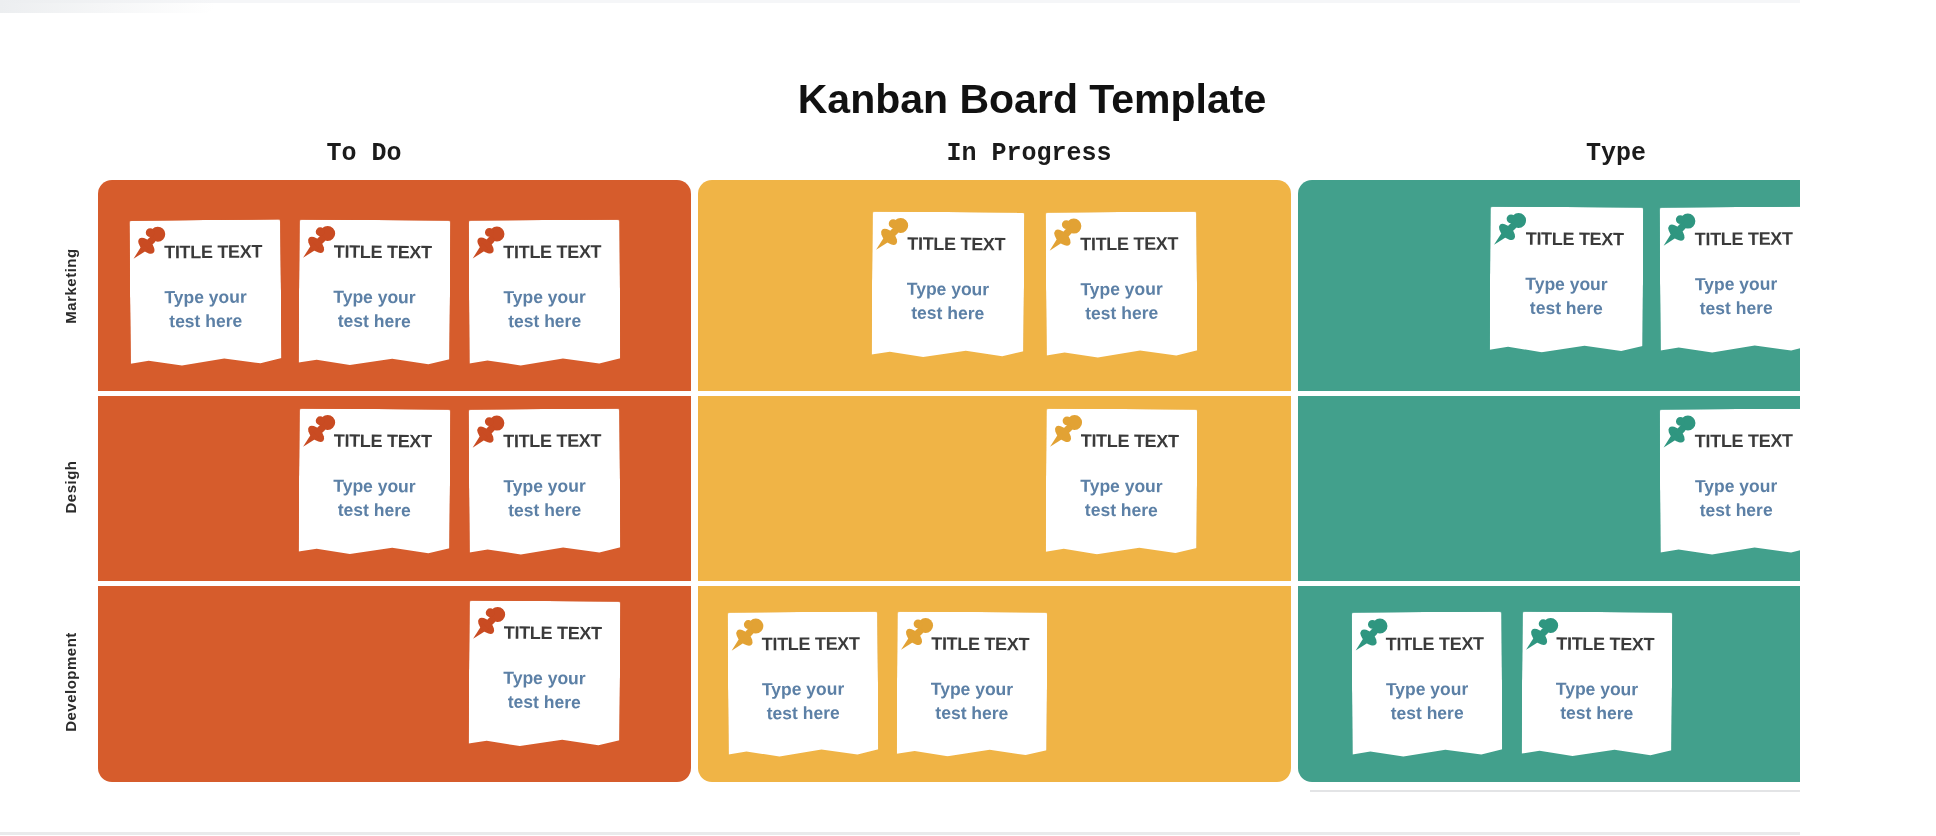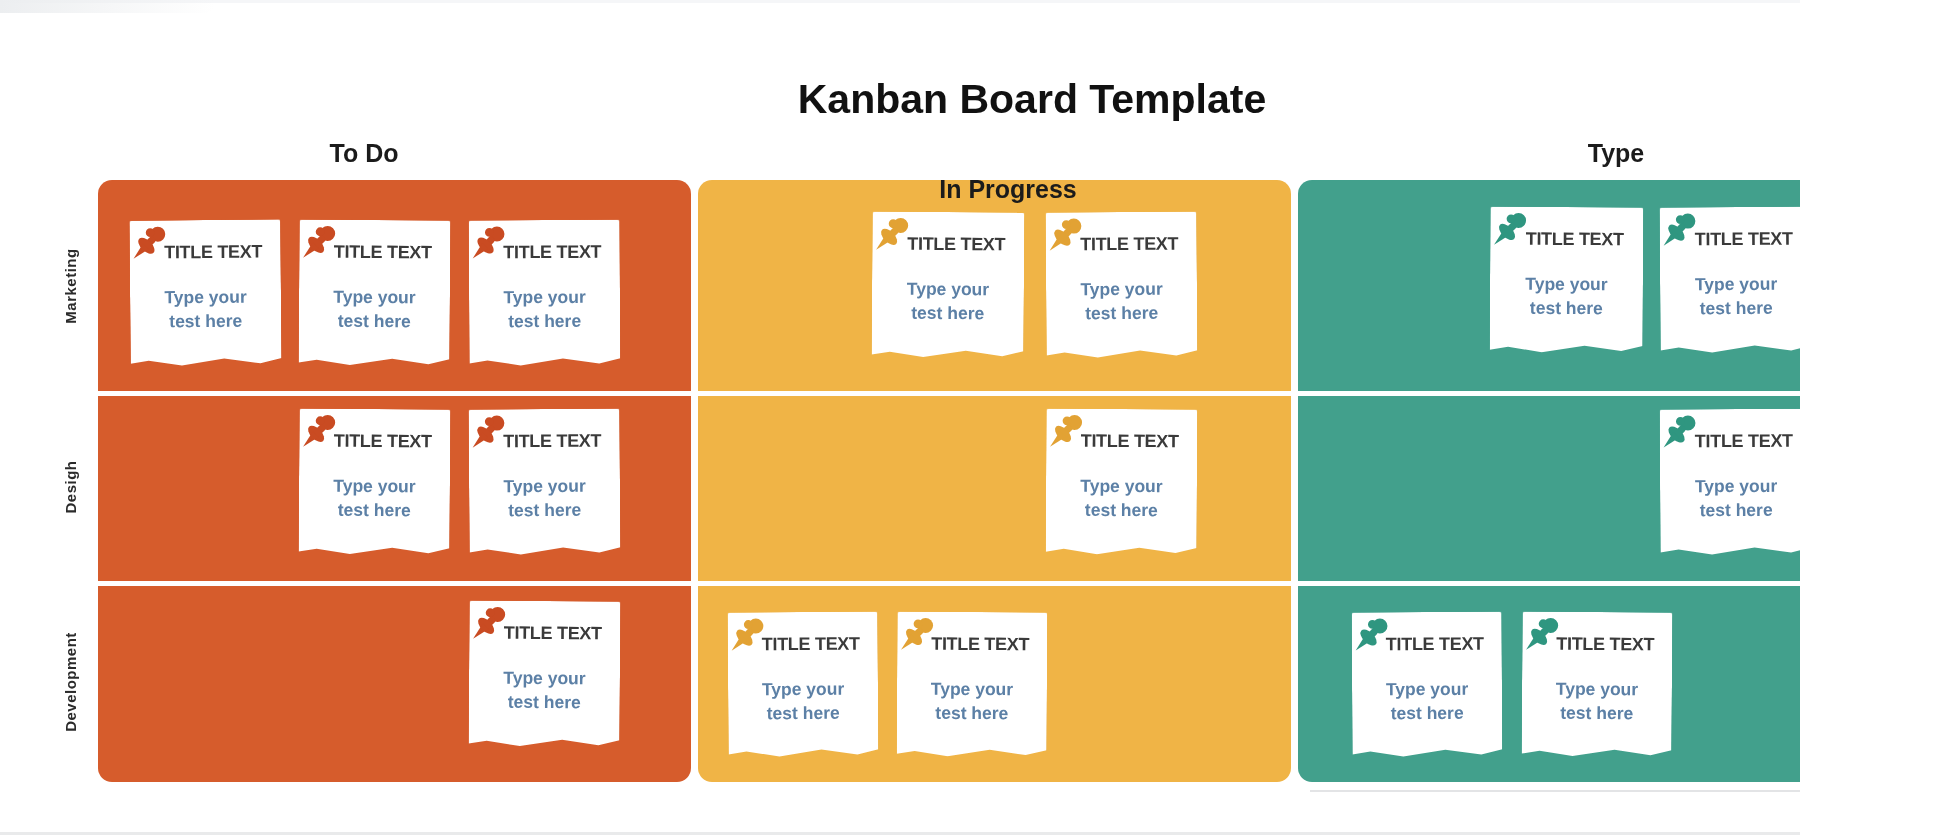--- a/index.html
+++ b/index.html
@@ -5,21 +5,21 @@
   html,body{margin:0;padding:0;background:#ffffff;}
   body{font-family:"Liberation Sans","DejaVu Sans",sans-serif;}
   #stage{position:relative;width:1800px;height:836px;background:#ffffff;overflow:hidden;}
 
   .page-title{
     position:absolute;top:76px;left:1032px;transform:translateX(-50%);
     font-size:41px;font-weight:bold;color:#111;white-space:nowrap;
   }
   .col-header{
     position:absolute;top:139px;transform:translateX(-50%);
-    font-size:25px;font-weight:bold;color:#1b1b1b;white-space:nowrap;z-index:4;
+    font-size:25px;font-weight:bold;color:#1b1b1b;white-space:nowrap;z-index:4;font-family:Liberation Mono, monospace;
   }
   .row-label{
     position:absolute;left:70px;transform:translate(-50%,-50%) rotate(-90deg);
     font-size:15px;font-weight:bold;color:#2b2b2b;letter-spacing:.5px;white-space:nowrap;z-index:4;
   }
   .column{
     position:absolute;border-radius:14px;z-index:1;
   }
   .divider{
     position:absolute;left:98px;width:1793px;height:5px;background:#ffffff;z-index:2;
@@ -47,21 +47,21 @@
 </style>
 </head>
 <body>
 
 <div id="stage">
   <div class="page-title">Kanban Board Template</div>
   <div>
       <div class="column" style="left: 98px; top: 180px; width: 593px; height: 602px; background: rgb(214, 92, 44);"></div>
       <div class="col-header" style="left: 364px;">To Do</div>
       <div class="column" style="left: 698px; top: 180px; width: 593px; height: 602px; background: rgb(240, 180, 70);"></div>
-      <div class="col-header" style="left: 1008px; margin-top: 36px;">In Progress</div>
+      <div class="col-header" style="left: 1029px;">In Progress</div>
       <div class="column" style="left: 1298px; top: 180px; width: 593px; height: 602px; background: rgb(66, 160, 140);"></div>
       <div class="col-header" style="left: 1616px;">Type</div>
       <div class="divider" style="top: 391px;"></div>
       <div class="divider" style="top: 581px;"></div>
       <div class="row-label" style="top: 286px;">Marketing</div>
       <div class="row-label" style="top: 487px;">Desigh</div>
       <div class="row-label" style="top: 682px;">Development</div>
       <div class="note" style="left: 130px; top: 220px; width: 151px; height: 146px; transform: rotate(-0.5deg);">
     <div class="paper"></div>
     <svg class="pin" viewBox="0 0 44 44" aria-hidden="true" style="color: rgb(201, 75, 34);">

